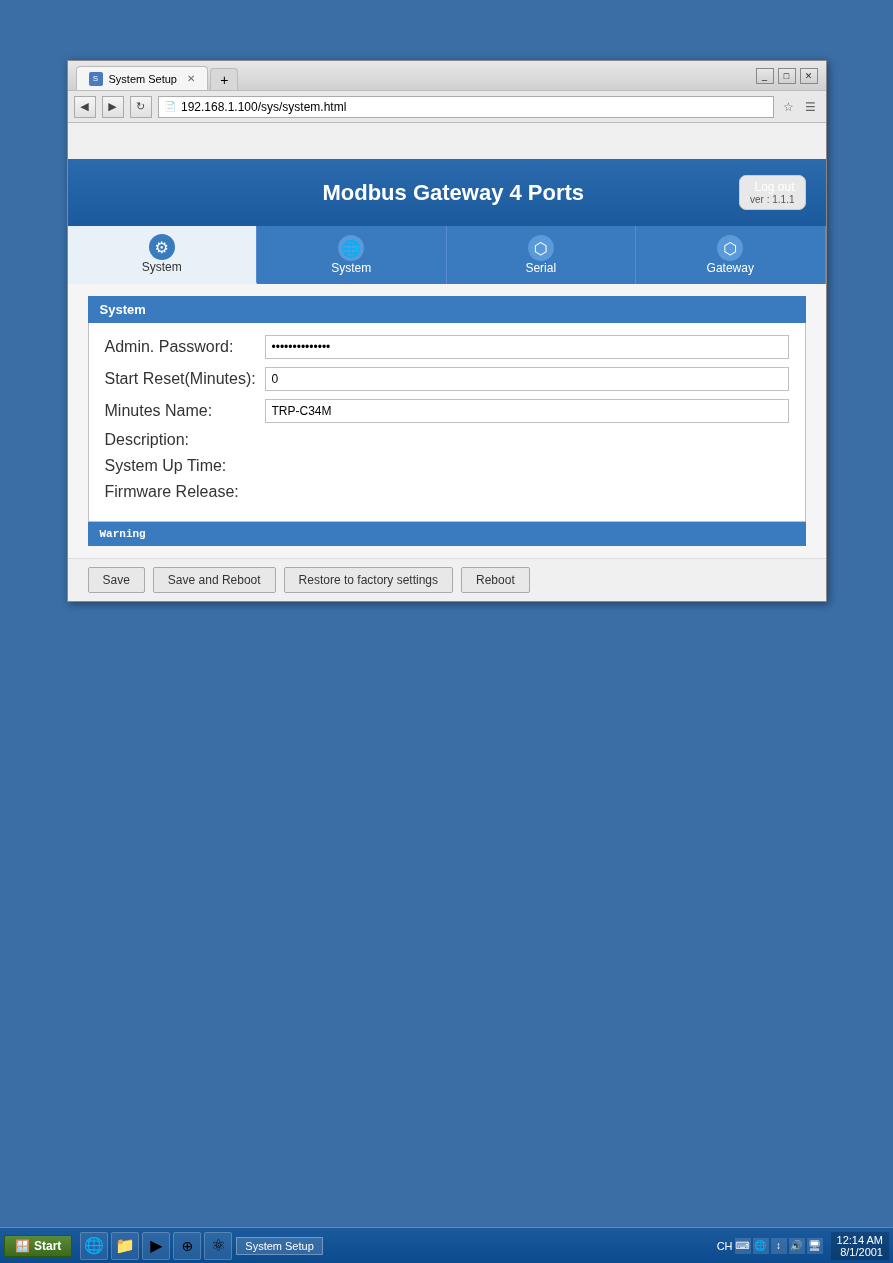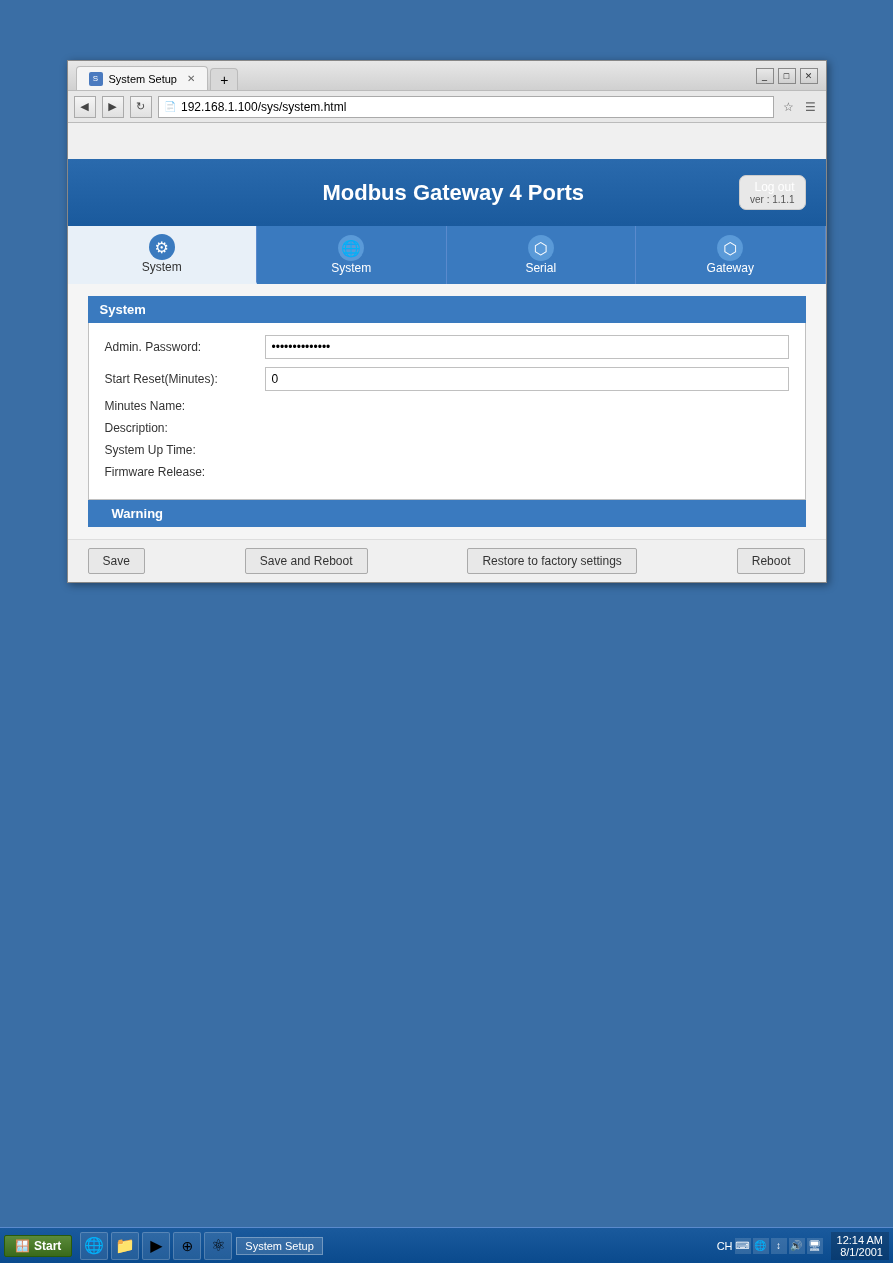--- a/index.html
+++ b/index.html
@@ -267,21 +267,21 @@
     }
 
     .form-row {
       display: flex;
       align-items: center;
       margin-bottom: 8px;
     }
 
     .form-label {
       width: 160px;
-      font-size: 12px;
+      font-size: 16px;
       color: #333;
       flex-shrink: 0;
     }
 
     .form-input {
       flex: 1;
       height: 24px;
       border: 1px solid #c0c0c0;
       background: white;
       padding: 0 6px;
@@ -291,42 +291,43 @@
     .form-input.readonly {
       background: #e8e8e8;
       color: #555;
     }
 
     
     .bottom-bar {
       background: #f0f0f0;
       padding: 8px 20px;
       display: flex;
-      justify-content: space-between;
+      justify-content: flex-start;
       gap: 8px;
       border-top: 1px solid #ddd;
     }
 
     .action-btn {
       background: #e8e8e8;
       border: 1px solid #aaa;
       padding: 5px 14px;
       font-size: 12px;
       cursor: pointer;
       border-radius: 2px;
       color: #333;
     }
 
     
     .section-partial {
       background: #3a7abf;
       color: white;
-      padding: 6px 24px;
-      font-size: 13px;
+      padding: 6px 12px;
+      font-size: 11px;
       font-weight: bold;
+      font-family: Liberation Mono, monospace;
     }
 
     
     .taskbar {
       position: absolute;
       bottom: 0;
       left: 0;
       width: 893px;
       height: 36px;
       background: linear-gradient(to bottom, #1a5a9d, #0a4a8d);
@@ -515,20 +516,21 @@
           </div>
 
 
           <div class="form-row">
             <div class="form-label">Start Reset(Minutes):</div>
             <input class="form-input" type="text" value="0" style="">
           </div>
 
           <div class="form-row">
             <div class="form-label">Minutes Name:</div>
+            <input class="form-input" type="text" value="TRP-C34M" style="">
           </div>
 
           <div class="form-row">
             <div class="form-label">Description:</div>
           </div>
 
           <div class="form-row">
             <div class="form-label">System Up Time:</div>
           </div>
 

